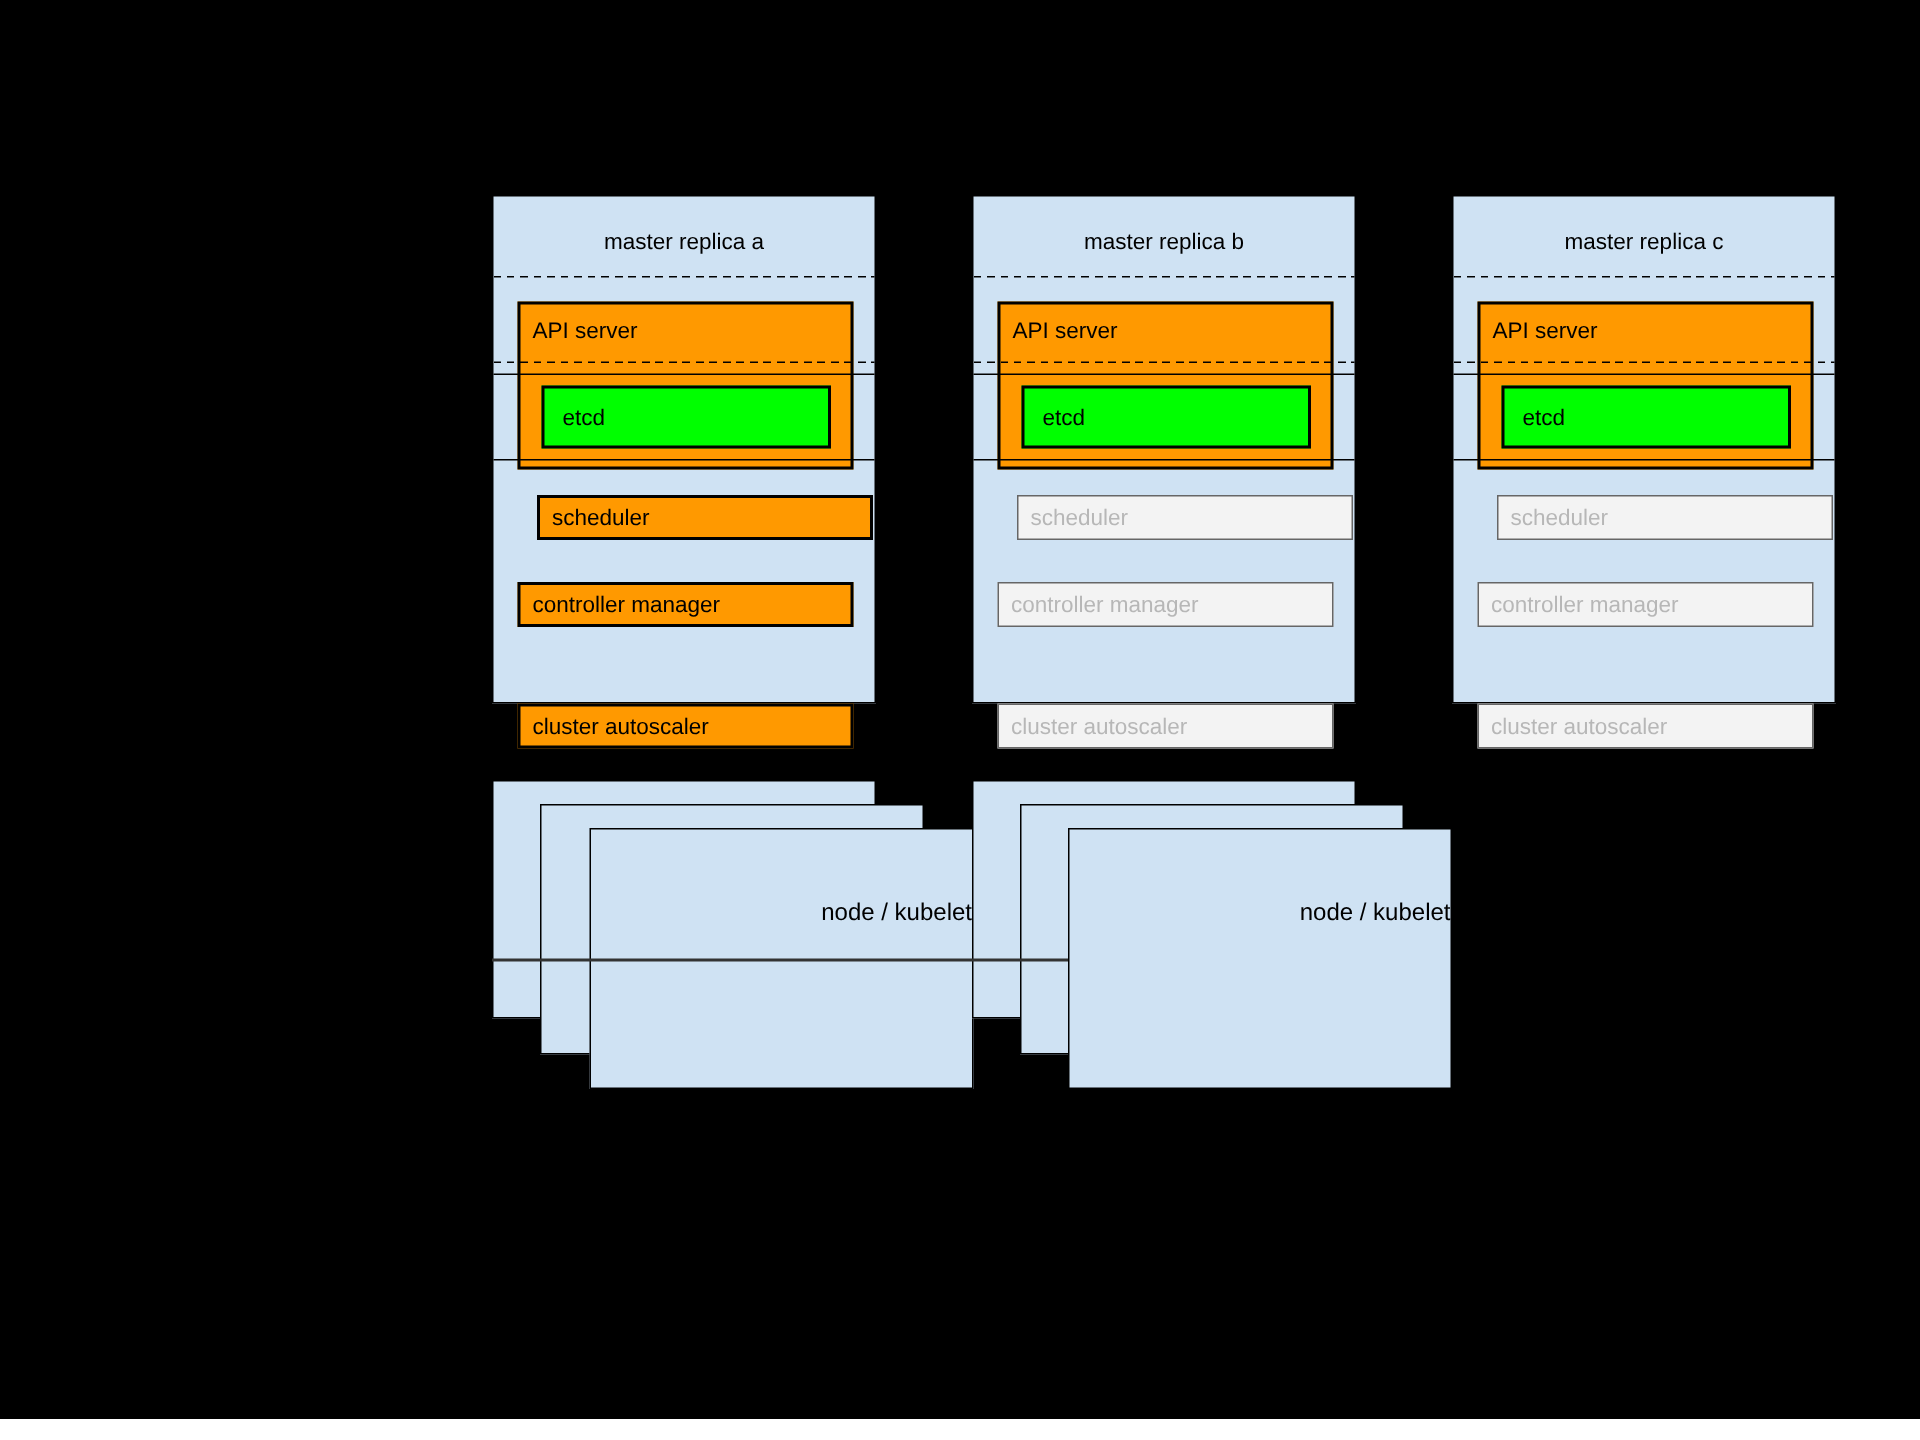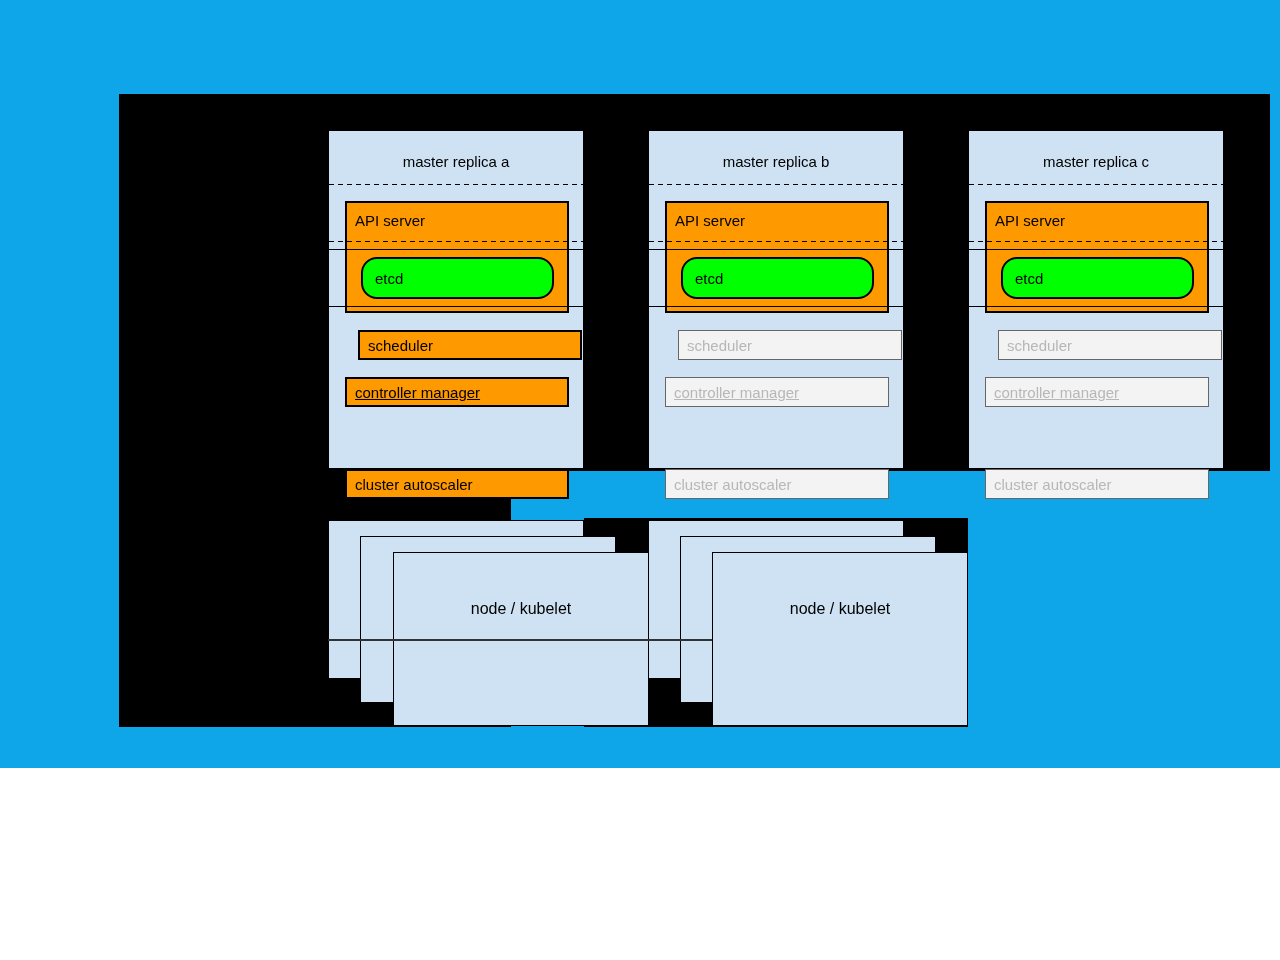--- a/index.html
+++ b/index.html
@@ -1,55 +1,55 @@
 <!DOCTYPE html>
 <html><head>
 <meta charset="utf-8">
 <style>
   html,body{margin:0;padding:0;background:#fff;}
   .canvas{
-    position:relative;width:1280px;height:768px;background:#0ea5e9;overflow:hidden;
+    position:relative;width:1280px;height:946px;background:#000000;overflow:hidden;
     font-family:"Liberation Sans","DejaVu Sans",sans-serif;color:#000;
   }
   
   .blk{position:absolute;background:#000;}
   .blk-top{left:119px;top:94px;width:1151px;height:377px;}
   .blk-lowleft{left:119px;top:471px;width:392px;height:256px;}
   .blk-lowmid{left:584px;top:518px;width:384px;height:209px;}
 
   
   .master{position:absolute;top:130px;width:256px;height:339px;background:#cfe2f3;border:1px solid #000;box-sizing:border-box;}
   .m0{left:328px;} .m1{left:648px;} .m2{left:968px;}
   .mtitle{position:absolute;top:22px;left:0;width:100%;text-align:center;font-size:15px;}
 
   .comp{position:absolute;left:16px;width:224px;height:30px;box-sizing:border-box;
         font-size:15px;display:flex;align-items:center;padding-left:8px;}
   .active{background:#ff9900;border:2px solid #000;color:#000;}
   .inactive{background:#f3f3f3;border:1px solid #666;color:#b7b7b7;}
   .api{top:70px;height:112px;align-items:flex-start;padding-top:9px;}
-  .sched{top:199px;margin-left:13px;} .cmgr{top:246px;text-decoration:underline;} .cauto{top:294px;margin-top:44px;}
+  .sched{top:199px;margin-left:13px;} .cmgr{top:257px;} .cauto{top:294px;margin-top:44px;}
 
   .etcd{position:absolute;left:32px;top:126px;width:193px;height:42px;box-sizing:border-box;
-        background:#00ff00;border:2px solid #000;border-radius:16px;
+        background:#00ff00;border:2px solid #000;border-radius:0;
         display:flex;align-items:center;padding-left:12px;font-size:15px;}
 
   .line{position:absolute;left:0;width:100%;height:1px;}
   .ldash{background:repeating-linear-gradient(90deg,#000 0 5px,transparent 5px 9px);}
   .lsolid{background:#000;}
   .l1{top:53px;} .l2{top:110px;} .l3{top:118px;} .l4{top:175px;}
 
   
   .nbox{position:absolute;width:256px;background:#cfe2f3;border:1px solid #000;box-sizing:border-box;}
   .g1back{left:328px;top:520px;height:159px;}
   .g1mid {left:360px;top:536px;height:167px;}
   .g1front{left:393px;top:552px;height:174px;}
   .g2back{left:648px;top:520px;height:159px;}
   .g2mid {left:680px;top:536px;height:167px;}
   .g2front{left:712px;top:552px;height:174px;}
-  .nlabel{display:block;padding-top:47px;text-align:center;font-size:16px;}
+  .nlabel{display:block;padding-top:47px;text-align:right;font-size:16px;}
   .ndivider{position:absolute;left:328px;top:639px;width:384px;height:2px;background:#333;}
 </style>
 </head>
 <body>
 
 <div class="canvas">
 
   <div class="blk blk-top"></div>
   <div class="blk blk-lowleft"></div>
   <div class="blk blk-lowmid"></div>

